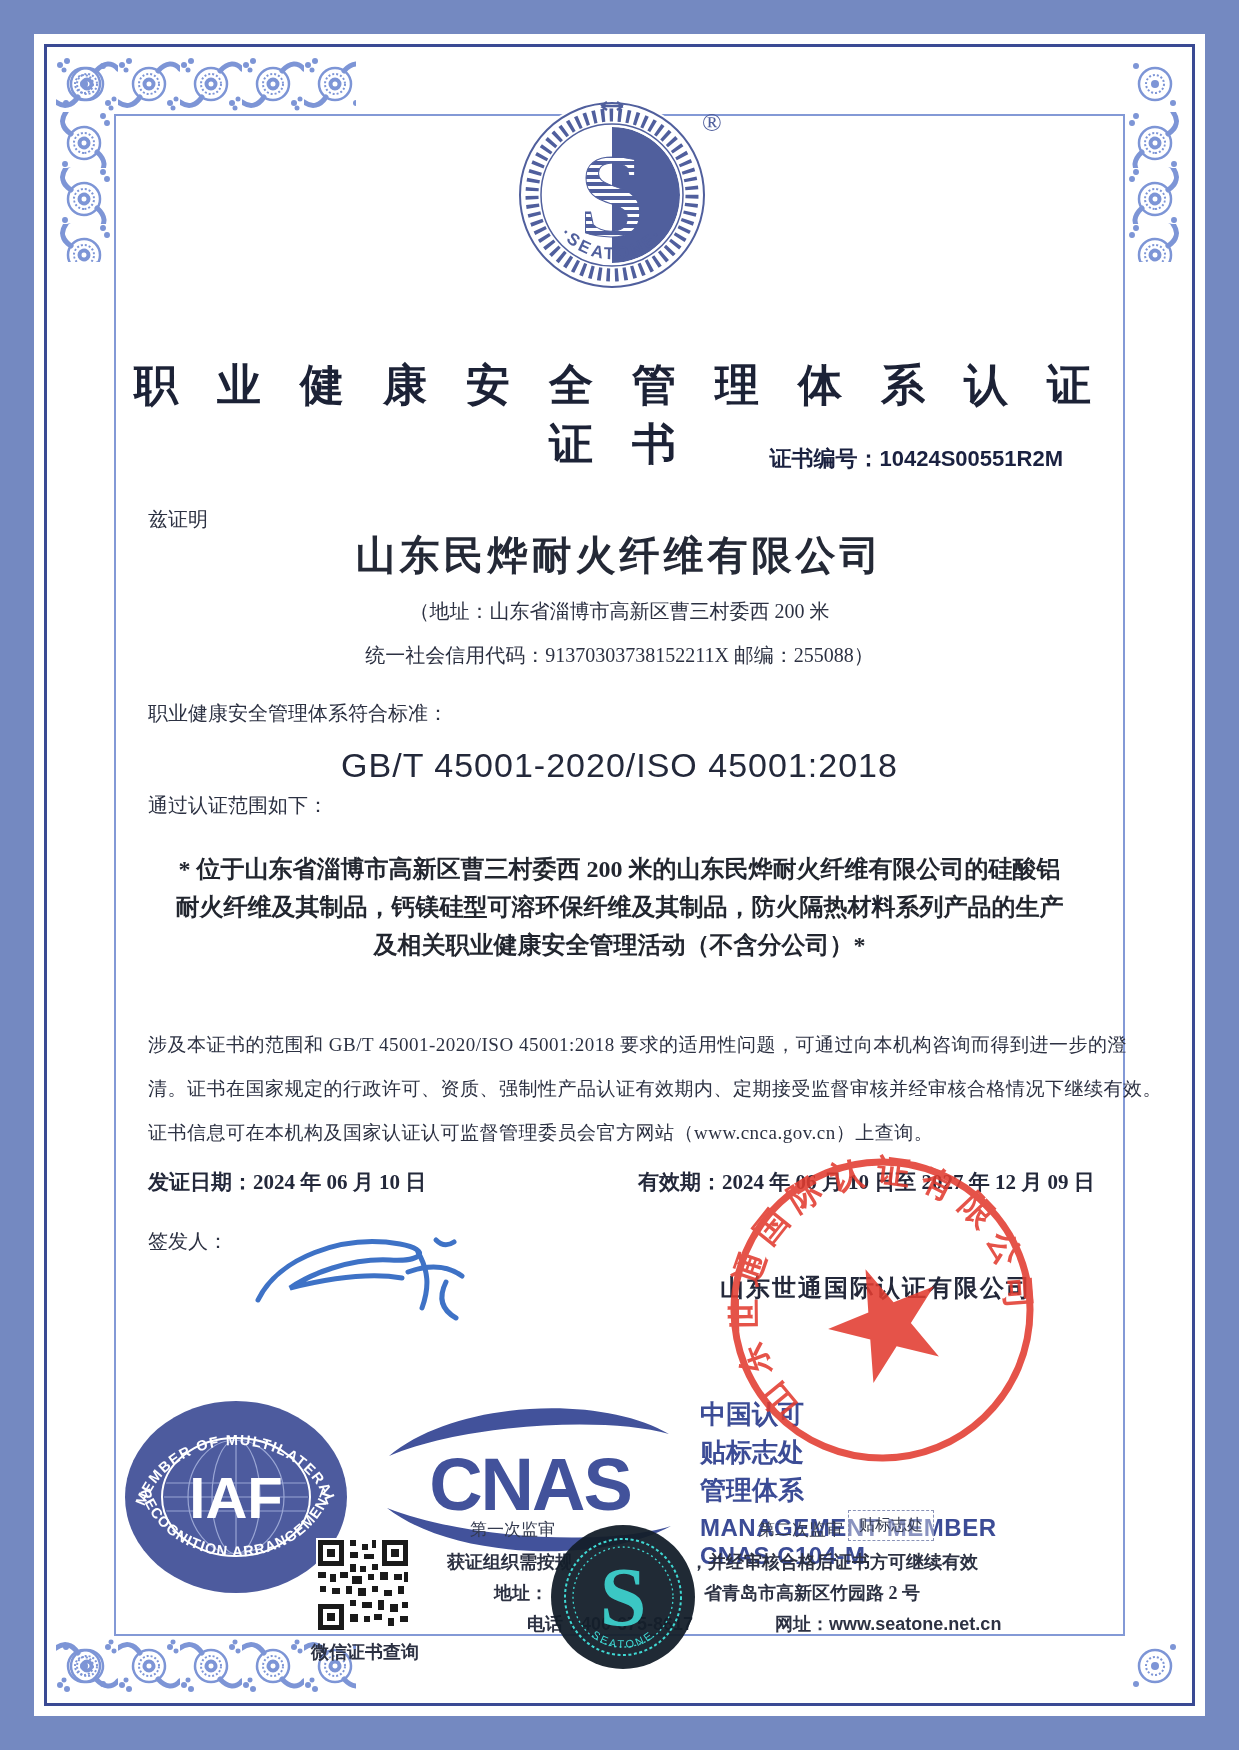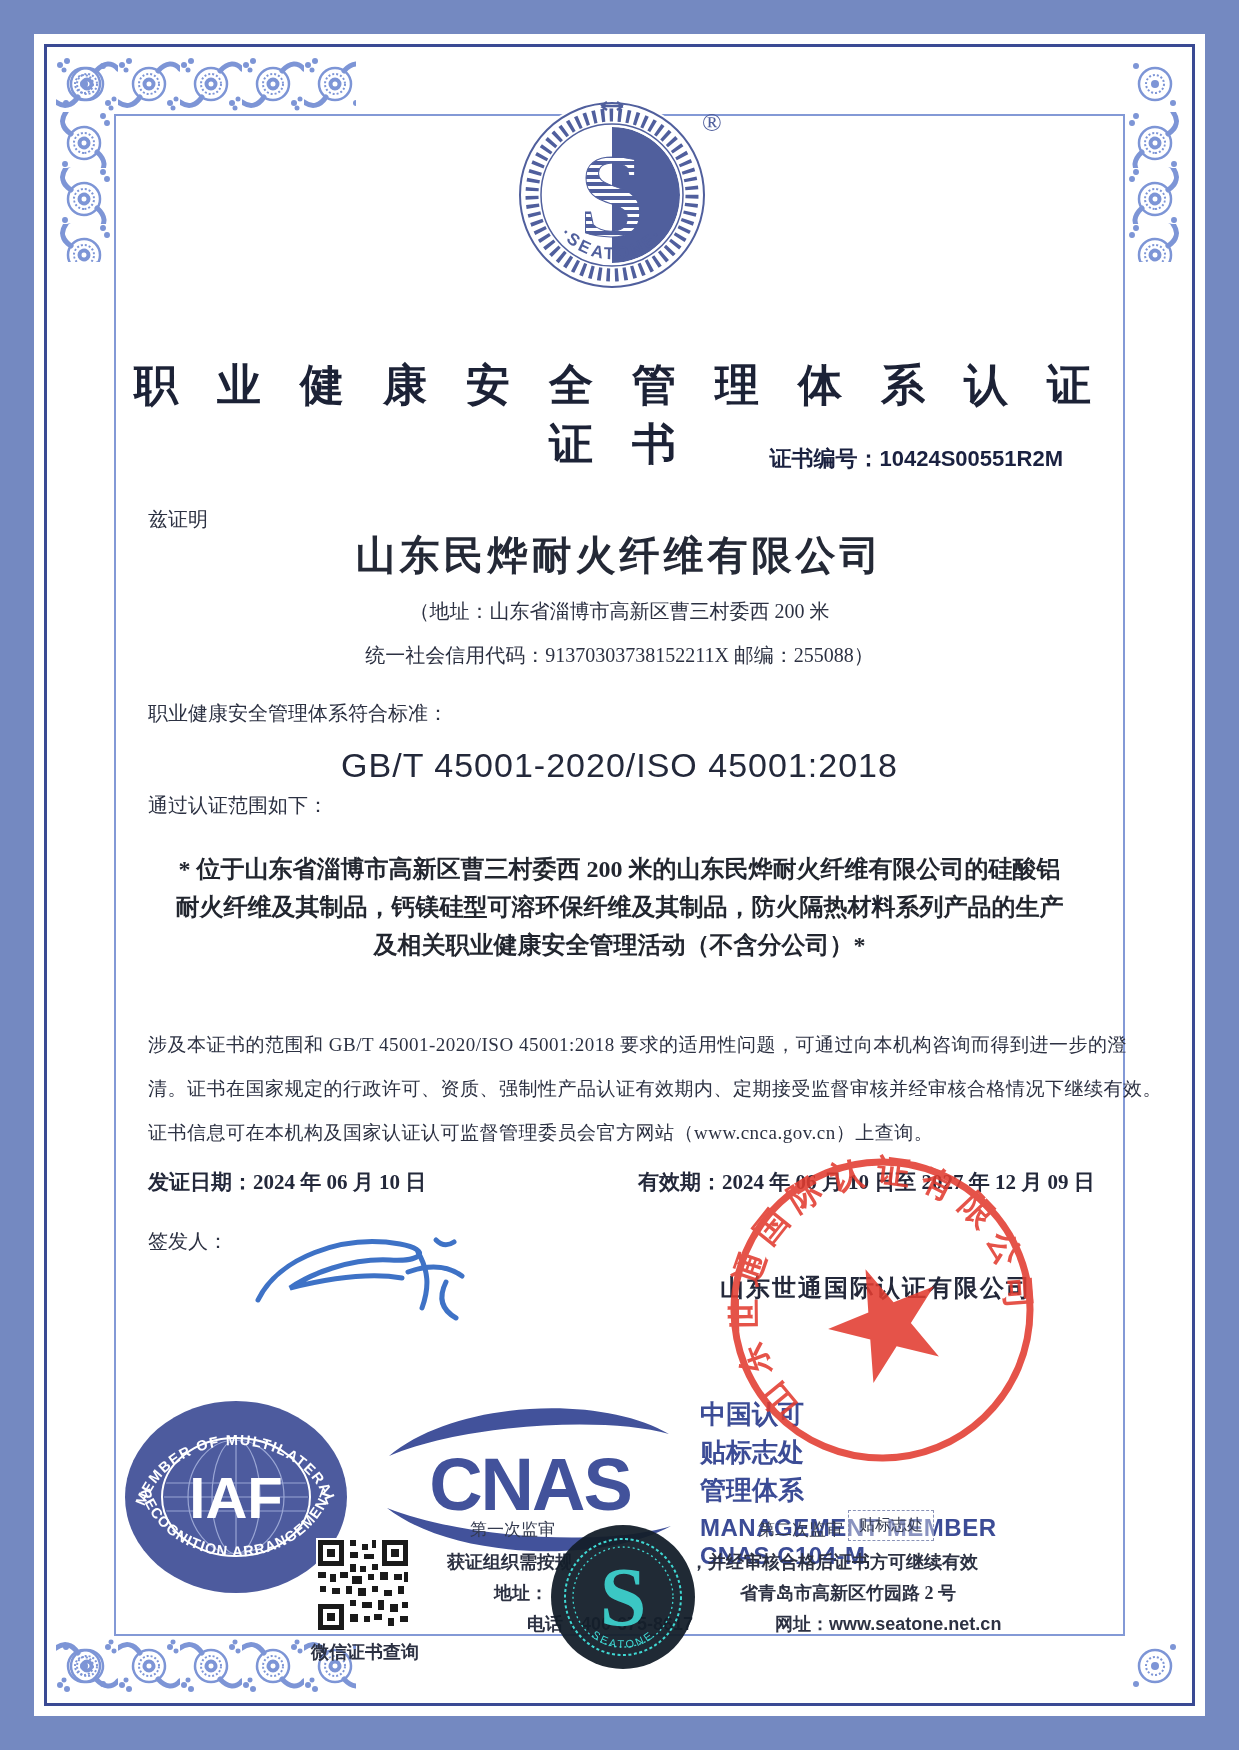--- a/index.html
+++ b/index.html
@@ -255,21 +255,21 @@
     <div class="acc-en sans">CNAS C104-M</div>
   </div>
 
   <div class="abs z2 foot-small" style="left:470px;top:1518px;">第一次监审</div>
   <div class="abs z2 foot-small" style="left:758px;top:1518px;">第二次监审</div>
   <div class="abs z2 tag-box" style="left:848px;top:1510px;">贴标志处</div>
 
   <div class="abs z2 foot-line" style="left:447px;top:1550px;">获证组织需按规</div>
   <div class="abs z2 foot-line" style="left:690px;top:1550px;">，并经审核合格后证书方可继续有效</div>
   <div class="abs z2 foot-line" style="left:494px;top:1581px;">地址：</div>
-  <div class="abs z2 foot-line" style="left:740px;top:1581px;">省青岛市高新区竹园路 2 号</div>
+  <div class="abs z2 foot-line" style="left:704px;top:1581px;">省青岛市高新区竹园路 2 号</div>
   <div class="abs z2 foot-line" style="left:527px;top:1612px;">
     <span>电话：</span><span class="sans">400-675-8617</span>
   </div>
   <div class="abs z2 foot-line" style="left:775px;top:1612px;">
     <span>网址：</span><span class="sans">www.seatone.net.cn</span>
   </div>
 
   <svg class="abs z2" style="left:316px;top:1538px;" width="94" height="94" viewBox="0 0 94 94" shape-rendering="crispEdges">
     <rect width="94" height="94" fill="#ffffff"></rect>
     <g fill="#1a1a1a">

